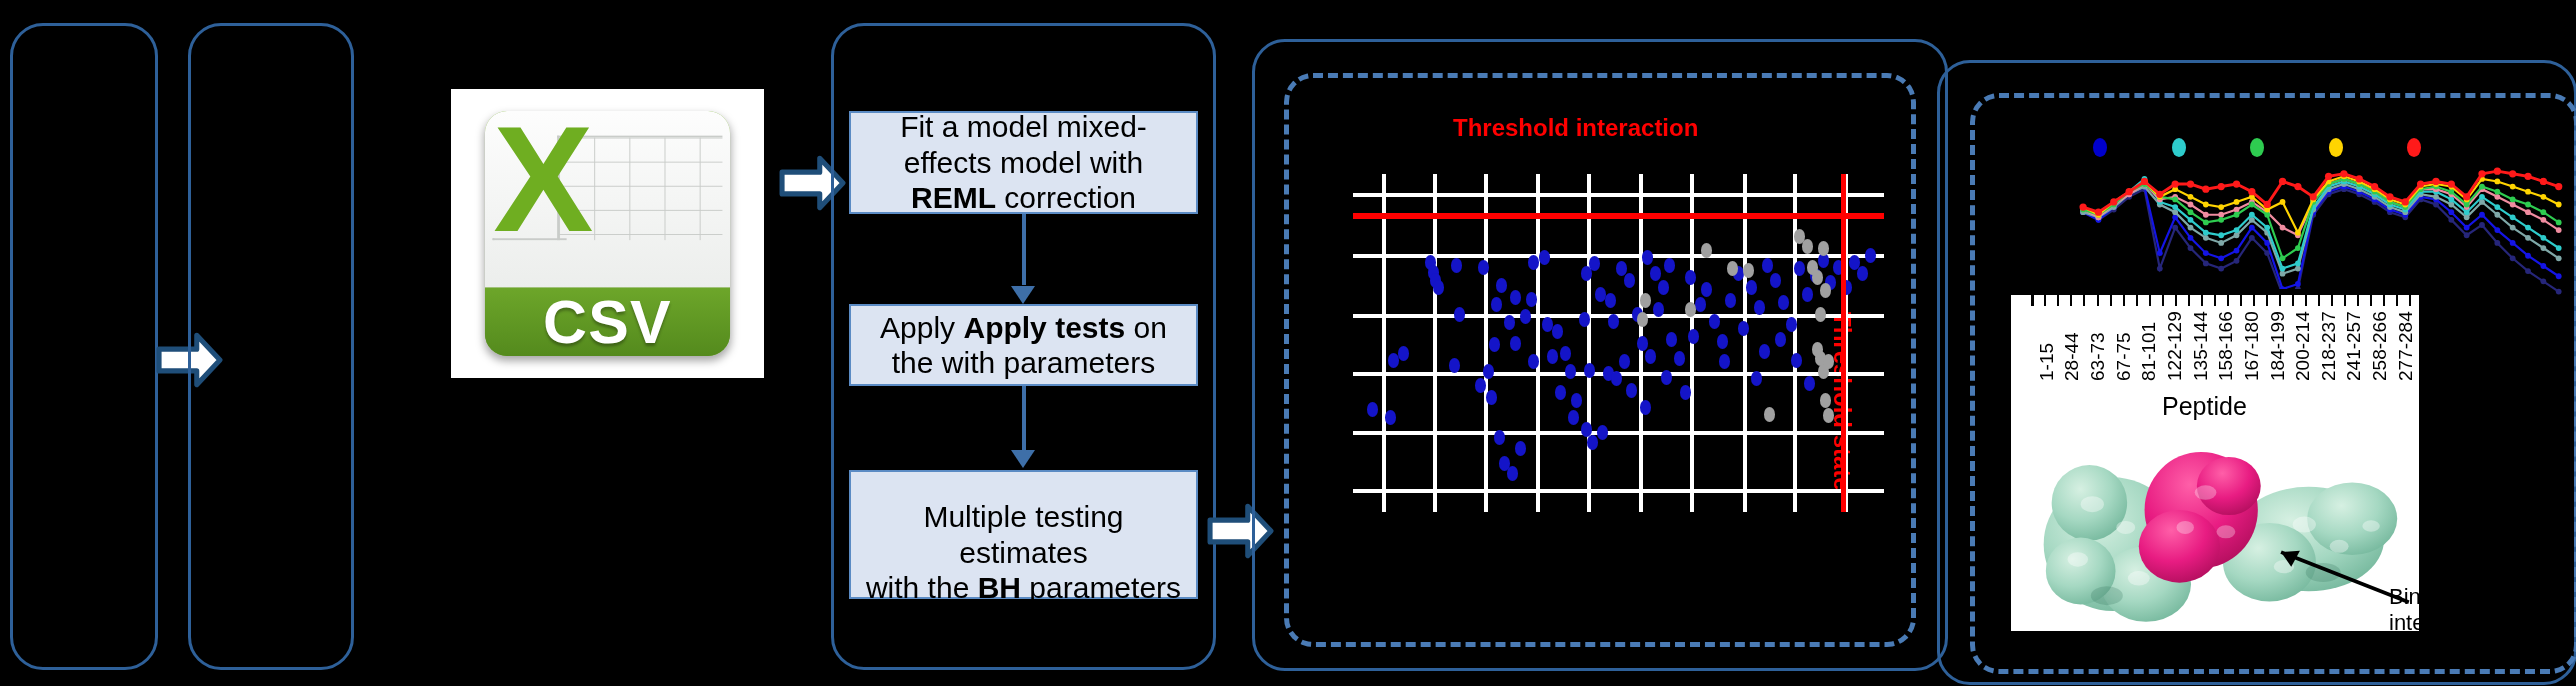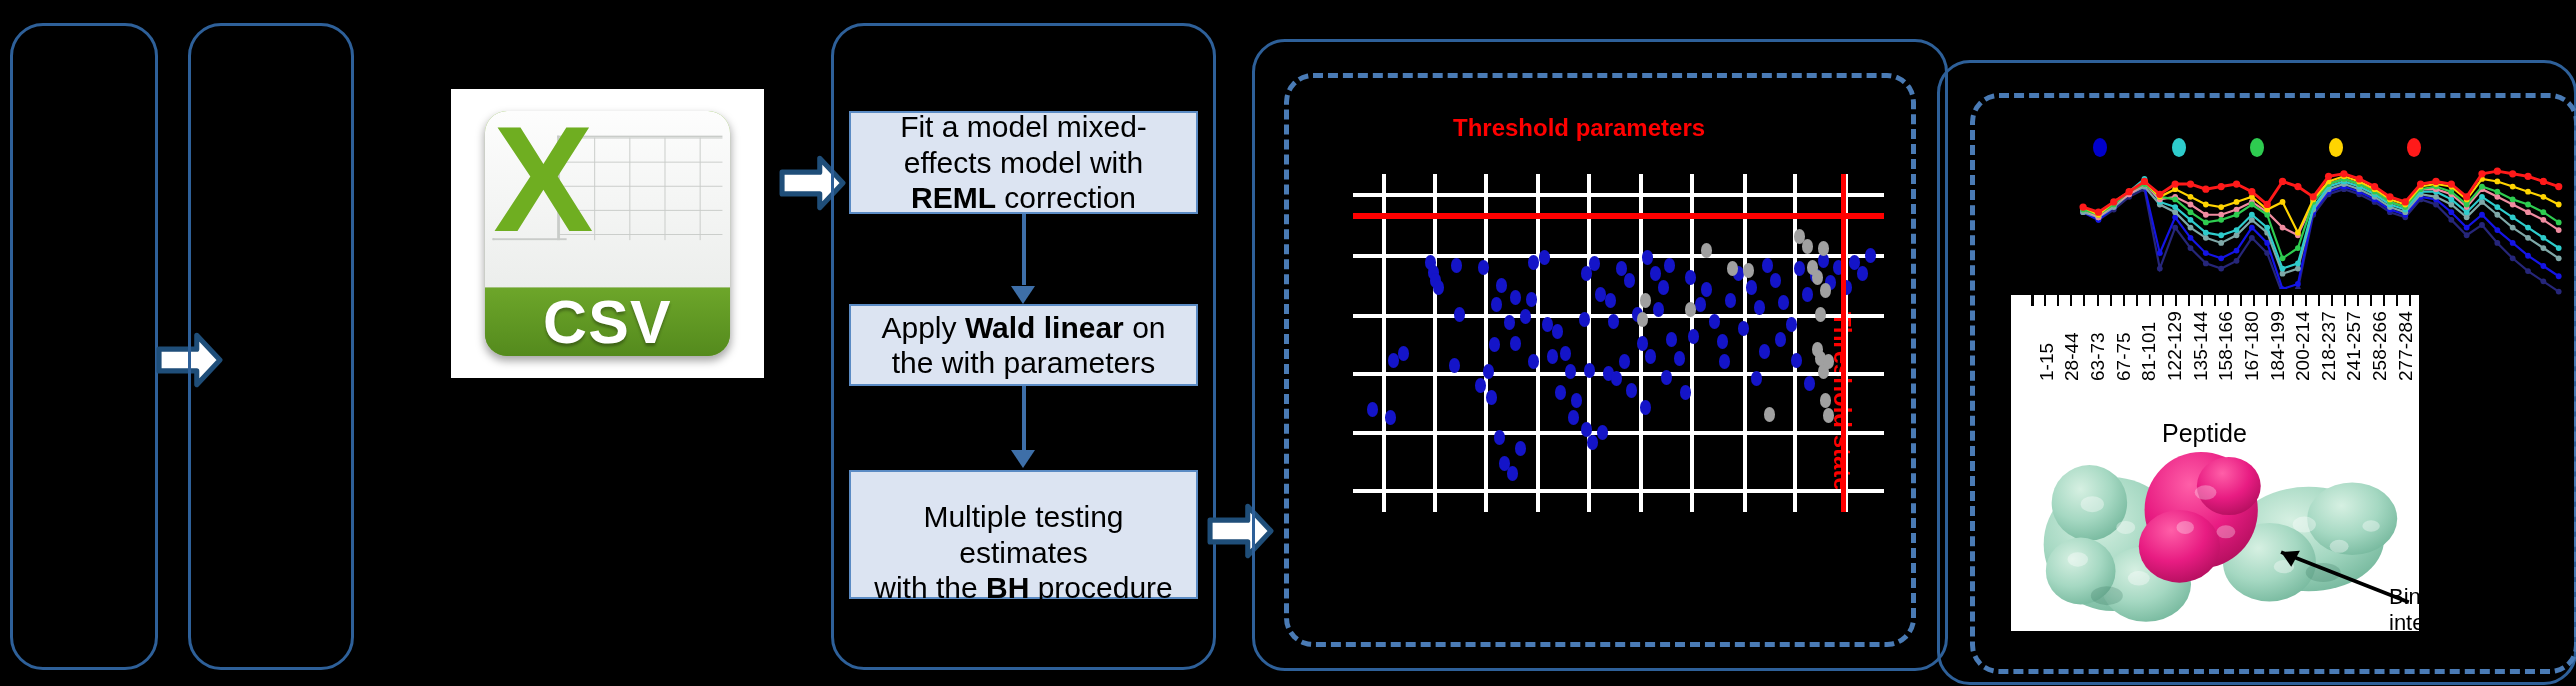--- a/index.html
+++ b/index.html
@@ -58,21 +58,21 @@
 
   
   #pep-chart{position:absolute;}
   #pep-legend{position:absolute;}
   .leg-dot{position:absolute;width:14px;height:19px;border-radius:50%;}
   #white-card{position:absolute;background:#ffffff;overflow:hidden;}
   #pep-axis{position:absolute;left:0;right:0;top:0;height:5.8px;background:#000;}
   .tick{position:absolute;width:2.2px;height:11px;background:#000;top:5.8px;}
   .ticklab{position:absolute;color:#000;font-size:19px;white-space:nowrap;
            transform:rotate(-90deg);transform-origin:left top;}
-  #pep-xlabel{position:absolute;color:#000;font-size:25px;white-space:nowrap;margin-top:27px;}
+  #pep-xlabel{position:absolute;color:#000;font-size:25px;white-space:nowrap;}
   #ylabel-frag{position:absolute;color:#000;font-size:25px;white-space:nowrap;}
   #bind-label{position:absolute;color:#000;font-size:22px;line-height:1.2;white-space:nowrap;}
 </style>
 </head>
 <body>
 
 <div class="panel" style="left:10.2px;top:23px;width:148px;height:647px;"></div>
 
 <div class="blockarrow" style="left:156px;top:331px;width:67px;height:58px;">
   <svg width="67" height="58" viewBox="0 0 92 80">
@@ -107,46 +107,46 @@
   <div>
     <span>Fit a model mixed-effects model with </span><b>REML</b><span> correction</span>
   </div>
 </div>
 
 <div class="vconn" style="left:1022px;top:214px;height:71px;"></div>
 <div class="vconn-head" style="left:1011px;top:286px;"></div>
 
 <div class="stepbox" style="left:849px;top:304px;width:349px;height:82px;">
   <div>
-    <span>Apply </span><b>Wald linear</b><span> on the with parameters</span>
+    <span>Apply </span><b>Apply tests</b><span> on the with parameters</span>
   </div>
 </div>
 
 <div class="vconn" style="left:1022px;top:386px;height:64px;"></div>
 <div class="vconn-head" style="left:1011px;top:450px;"></div>
 
 <div class="stepbox" style="left:849px;top:470px;width:349px;height:129px;">
   <div style="white-space:pre-line;">
     <span>Multiple testing estimates
-with the </span><b>BH</b><span> procedure</span>
+with the </span><b>BH</b><span> parameters</span>
   </div>
 </div>
 
 <div class="blockarrow" style="left:1207px;top:502px;width:67px;height:58px;">
   <svg width="67" height="58" viewBox="0 0 92 80">
       <polygon points="4,25 56,25 56,6 88,40 56,74 56,55 4,55" fill="#ffffff" stroke="#1F4E79" stroke-width="7" stroke-linejoin="round"></polygon>
     </svg>
 </div>
 
 <div class="panel" style="left:1252px;top:39px;width:696px;height:632px;"></div>
 <div class="panel-inner-dash" style="left:1284px;top:73px;width:632px;height:574px;"></div>
 
 <div id="scatter-wrap" style="left:1353px;top:174px;width:531px;height:338px;">
 
-  <div id="scatter-title" style="left:100px;top:-60px;">Threshold parameters</div>
+  <div id="scatter-title" style="left:100px;top:-60px;">Threshold interaction</div>
 
   <div id="scatter-vtitle" style="left:503px;top:138px;">Threshold state</div>
 
   <div class="plotgrid" style="left:0;top:0;width:531px;height:338px;">
     <div class="gl-h" style="top:19px;"></div>
     <div class="gl-h" style="top:80px;"></div>
     <div class="gl-h" style="top:140px;"></div>
     <div class="gl-h" style="top:198px;"></div>
     <div class="gl-h" style="top:257px;"></div>
     <div class="gl-h" style="top:315px;"></div>

